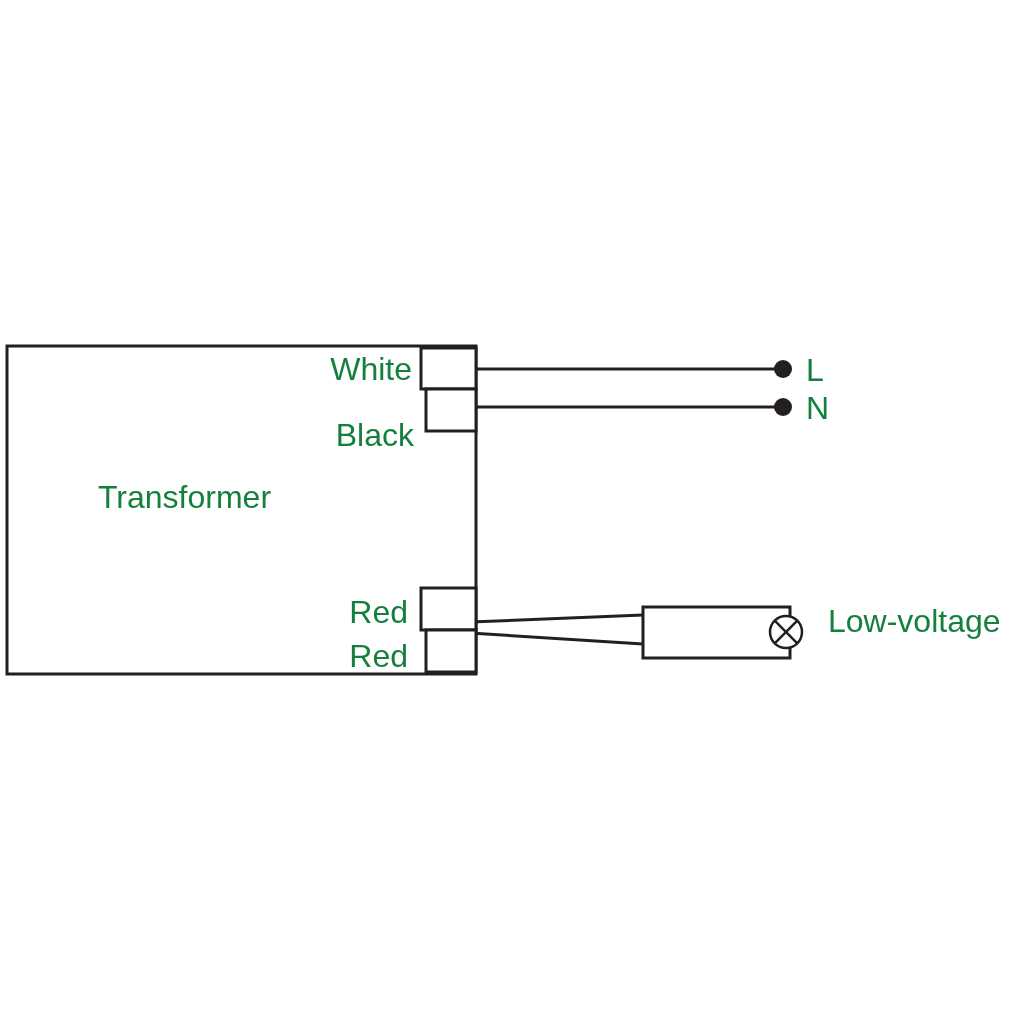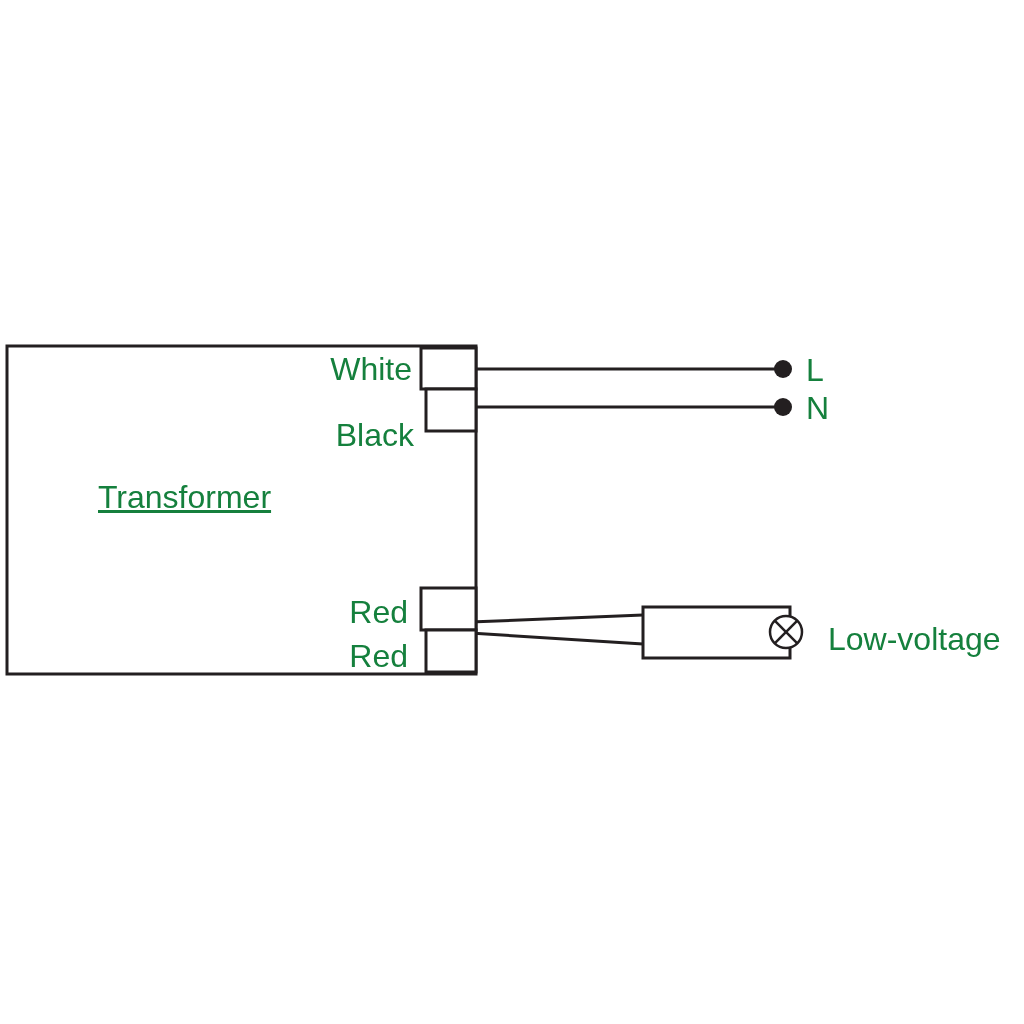--- a/index.html
+++ b/index.html
@@ -56,30 +56,30 @@
 
     <rect x="643" y="607" width="147" height="51" fill="#ffffff" stroke="#231f20" stroke-width="3"></rect>
 
     <g>
       <circle cx="786" cy="632" r="16" fill="#ffffff" stroke="#231f20" stroke-width="2.5"></circle>
       <line x1="774.7" y1="620.7" x2="797.3" y2="643.3" stroke="#231f20" stroke-width="2.5"></line>
       <line x1="774.7" y1="643.3" x2="797.3" y2="620.7" stroke="#231f20" stroke-width="2.5"></line>
     </g>
   </svg>
 
-  <div class="lbl" style="left:98px; top:480px;text-decoration:underline;">Transformer</div>
+  <div class="lbl" style="left:98px; top:480px;">Transformer</div>
 
   <div class="lbl right" style="left:280px; top:352px; width:132px;">White</div>
 
   <div class="lbl right" style="left:286px; top:394px; width:128px;margin-top:24px;">Black</div>
 
   <div class="lbl right" style="left:280px; top:595px; width:128px;">Red</div>
 
   <div class="lbl right" style="left:280px; top:639px; width:128px;">Red</div>
 
   <div class="lbl" style="left:806px; top:353px;">L</div>
 
   <div class="lbl" style="left:806px; top:391px;">N</div>
 
-  <div class="lbl" style="left:828px; top:622px;">Low-voltage</div>
+  <div class="lbl" style="left:828px; top:604px;">Low-voltage</div>
 
 
 </div>
 
 </body></html>

